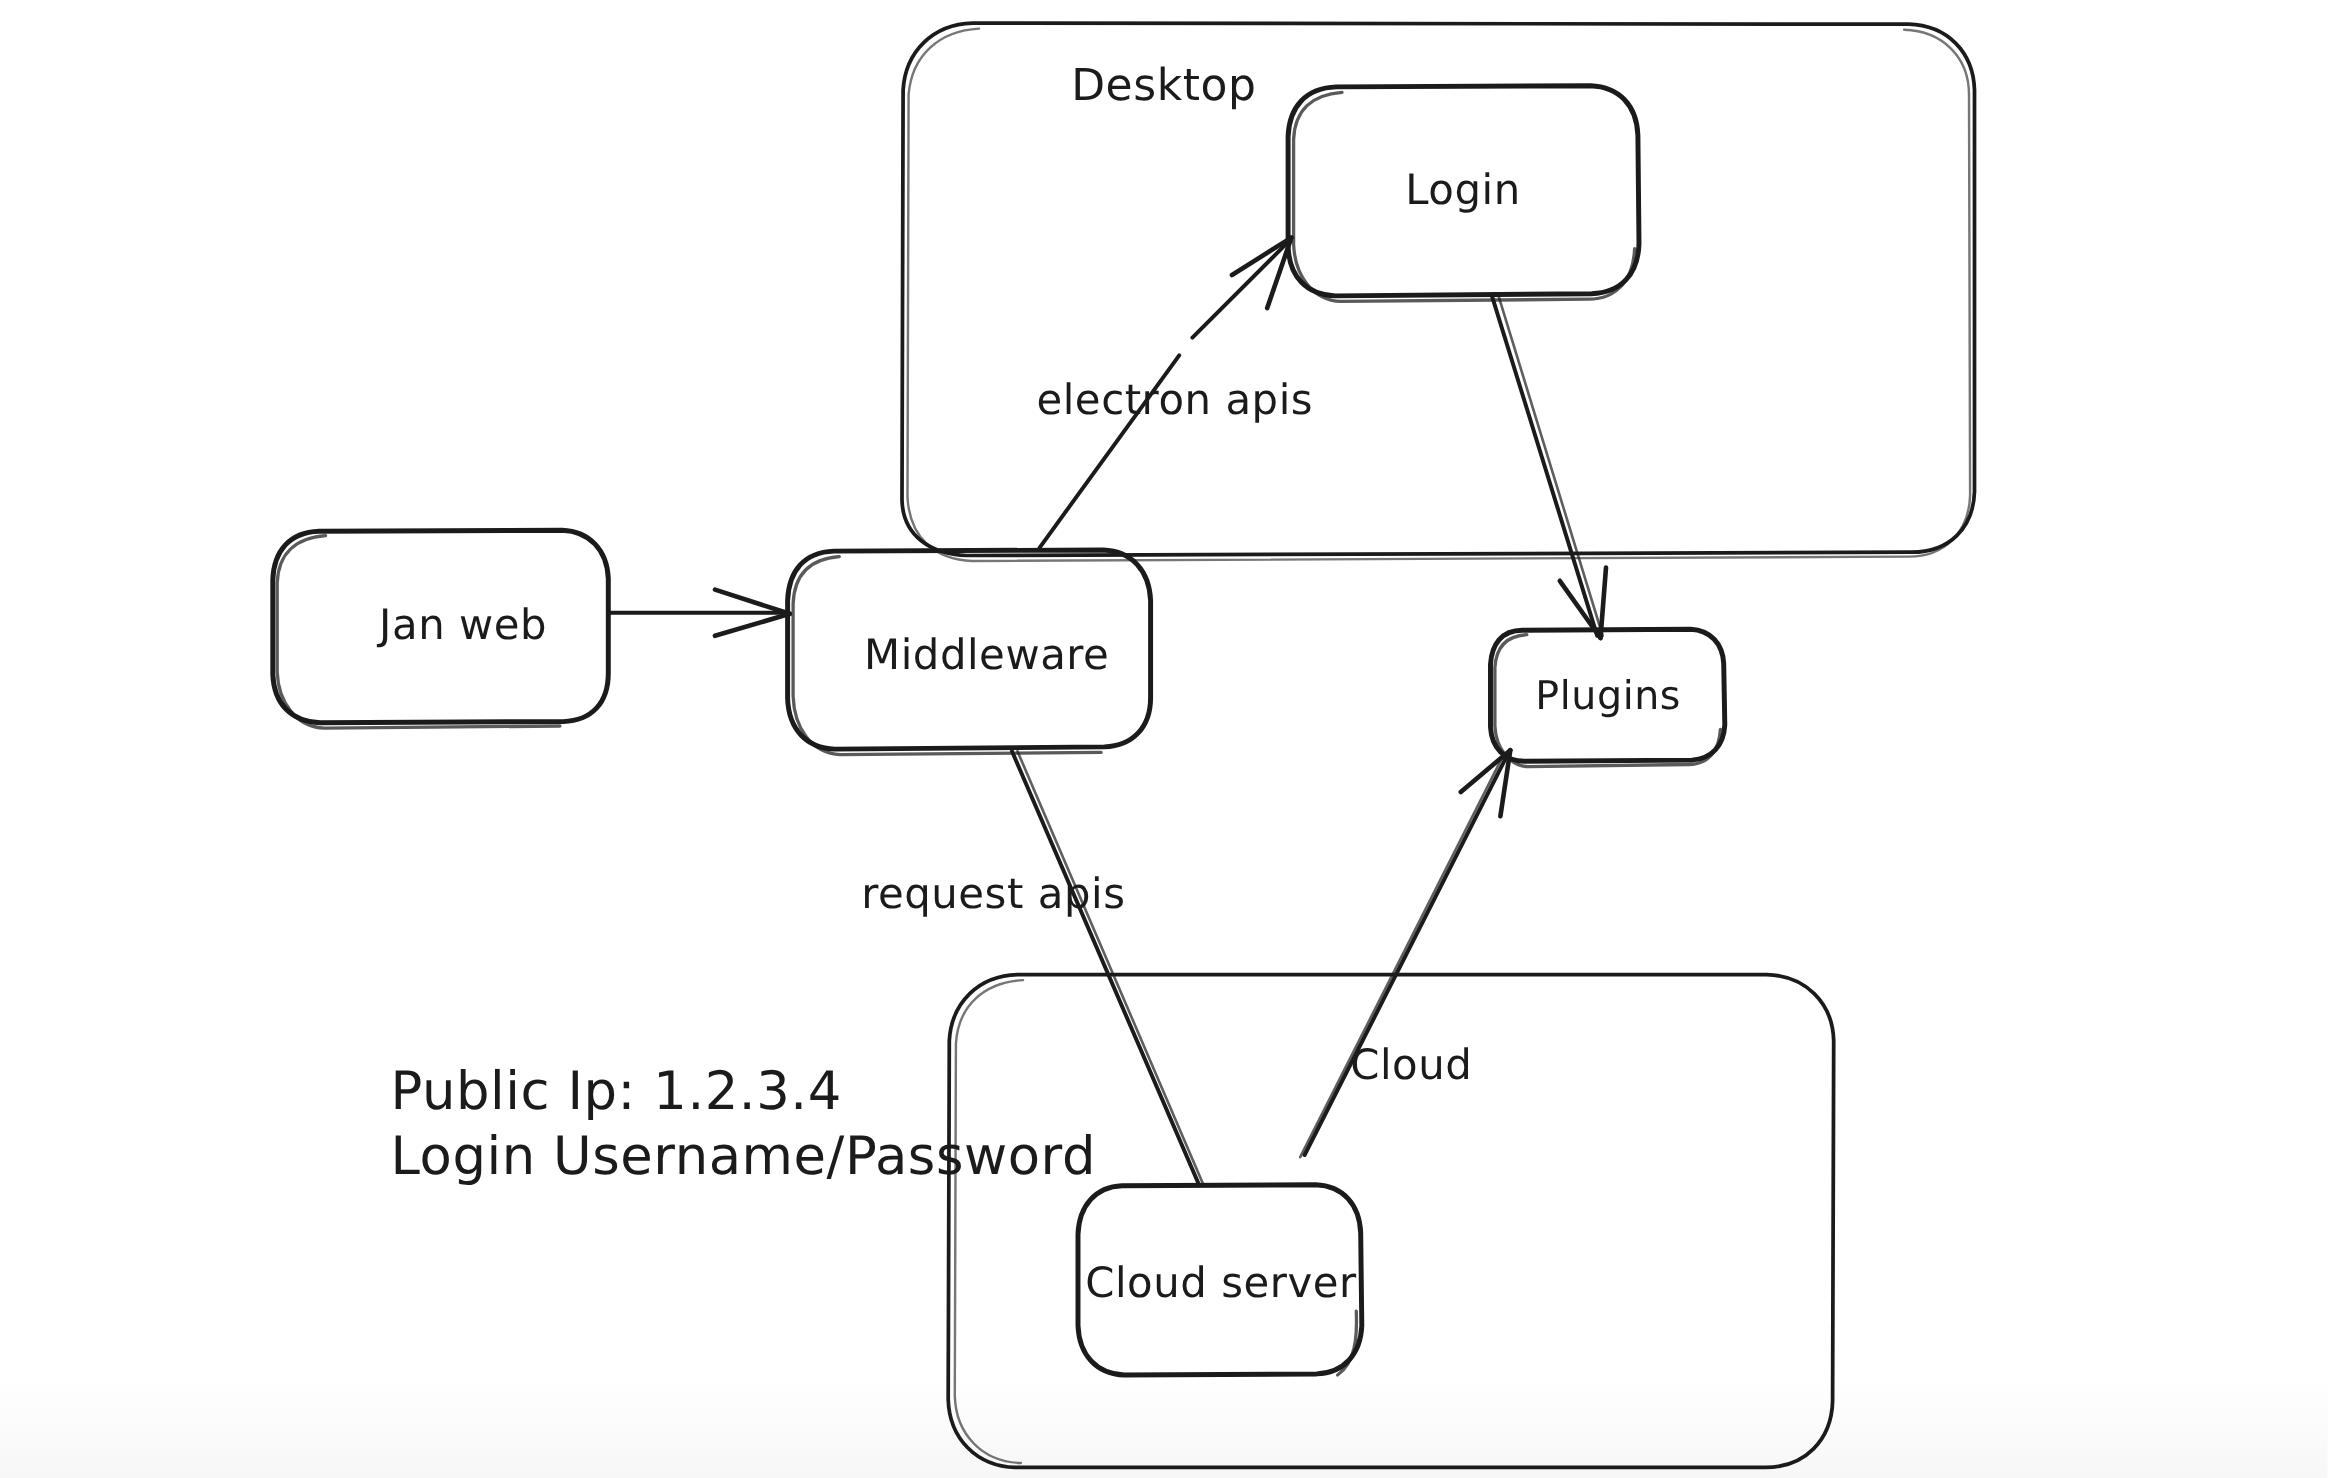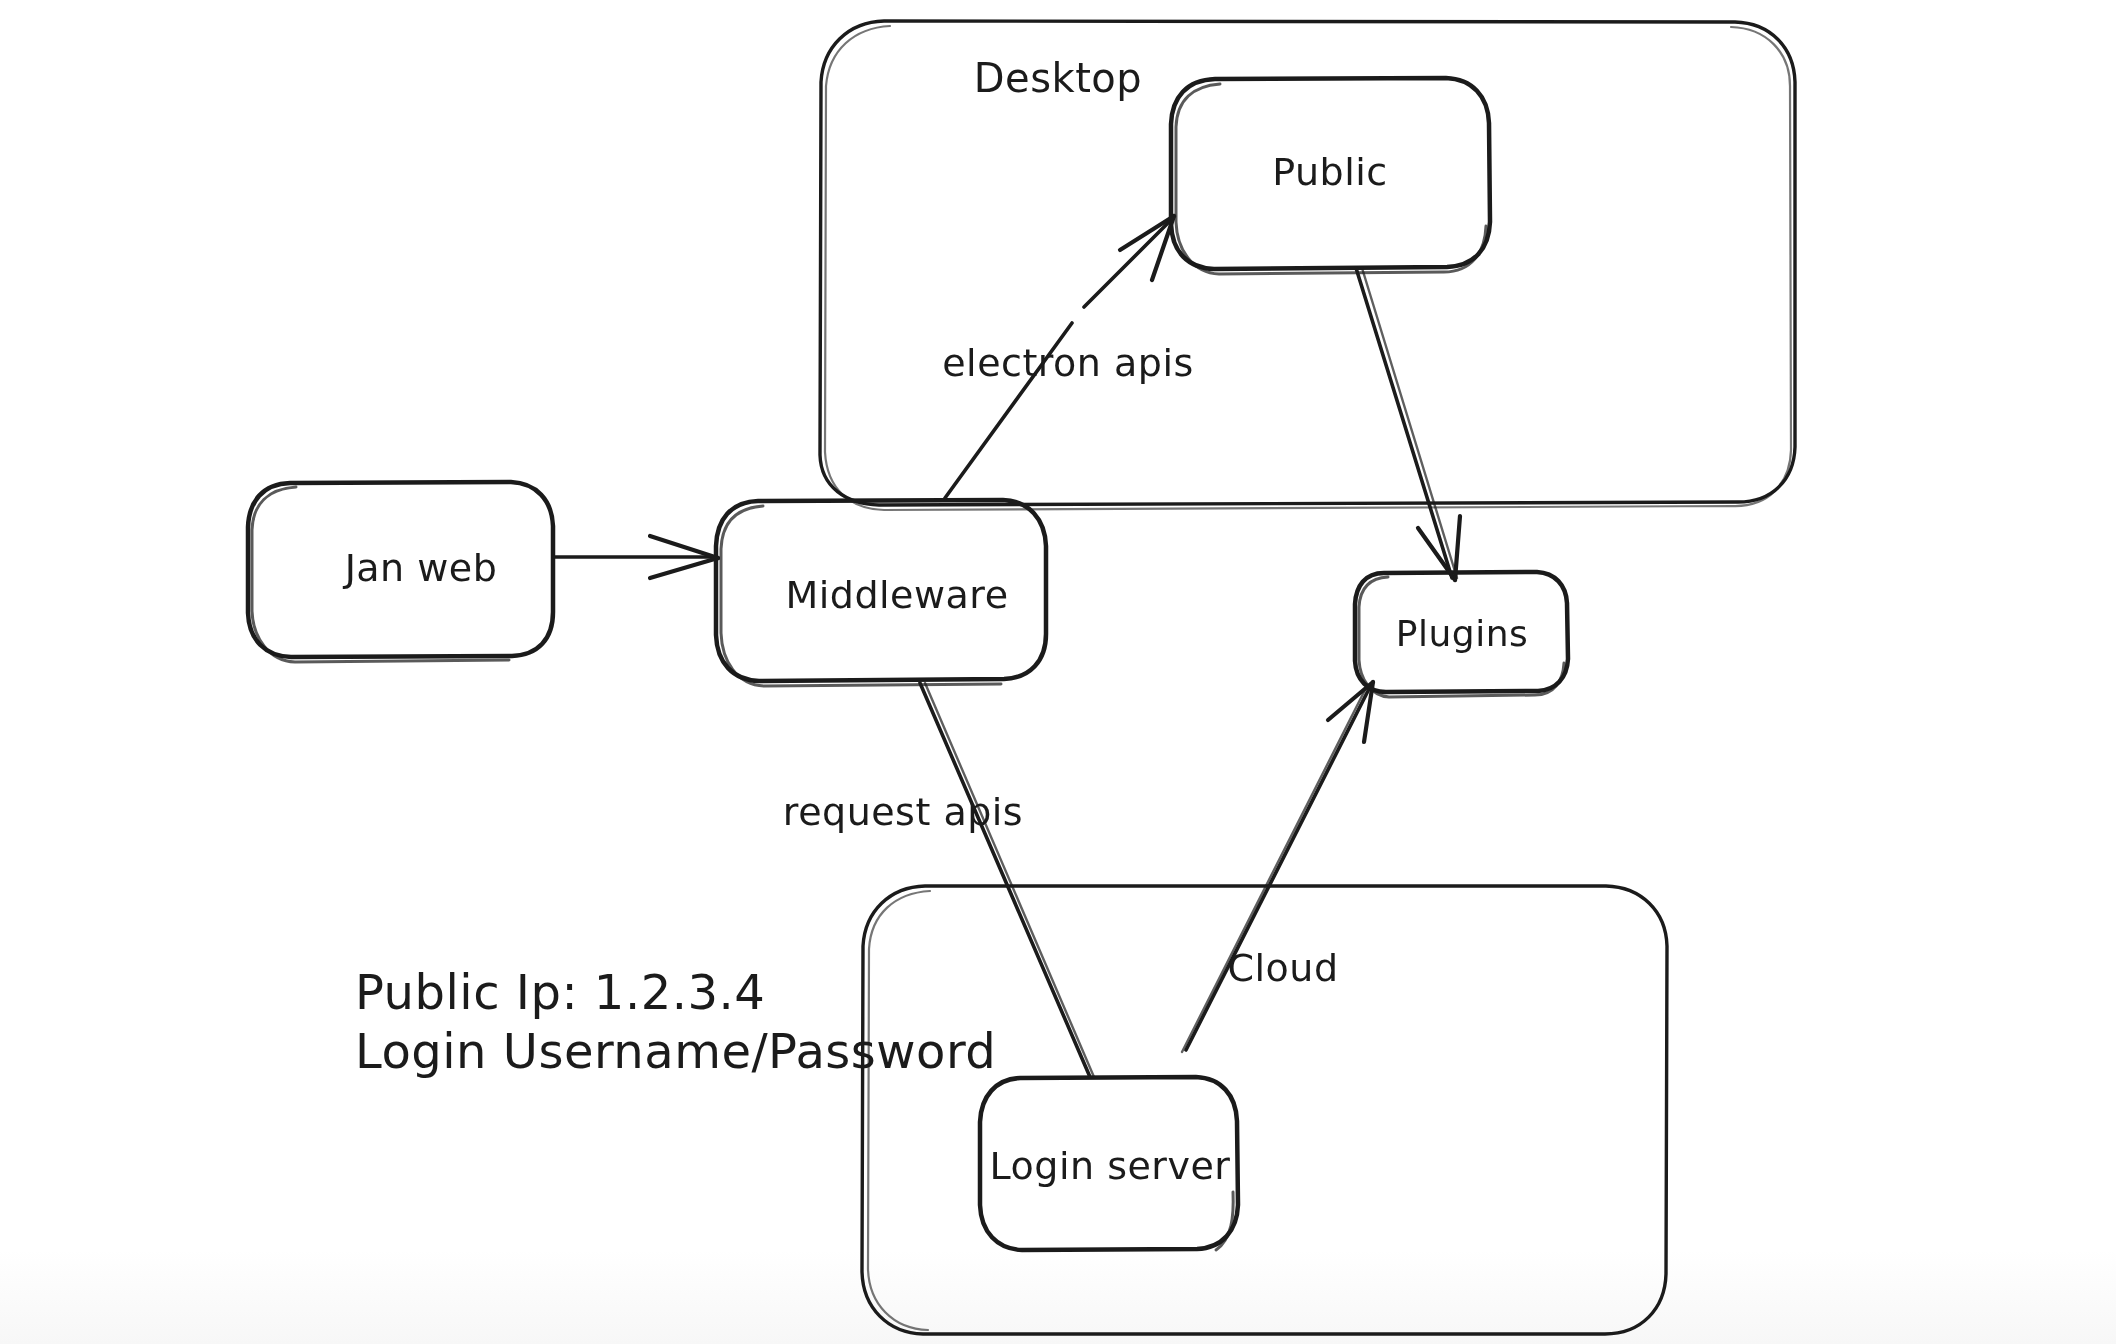--- a/index.html
+++ b/index.html
@@ -242,25 +242,25 @@
     </g>
 
   </svg>
 
   <div class="group-label" style="left:1058px; top:78px;">Desktop</div>
 
   <div class="node-label" style="left:400px; top:568px;margin-left:21px;">Jan web</div>
 
   <div class="node-label" style="left:881px; top:595px;margin-left:16px;">Middleware</div>
 
-  <div class="node-label" style="left:1330px; top:172px;">Public</div>
+  <div class="node-label" style="left:1330px; top:172px;">Login</div>
 
   <div class="node-label" style="left:1462px; top:633px; font-size:36px;">Plugins</div>
 
-  <div class="node-label" style="left:1110px; top:1166px;">Login server</div>
+  <div class="node-label" style="left:1110px; top:1166px;">Cloud server</div>
 
   <div class="edge-label" style="left:1068px; top:363px;">electron apis</div>
 
   <div class="edge-label" style="left:903px; top:812px;">request apis</div>
 
   <div class="edge-label" style="left:1283px; top:968px;">Cloud</div>
 
   <div class="note-block" style="left:355px; top:963px;">
     <span class="note-line">Public Ip: 1.2.3.4</span>
     <span class="note-line">Login Username/Password</span>

